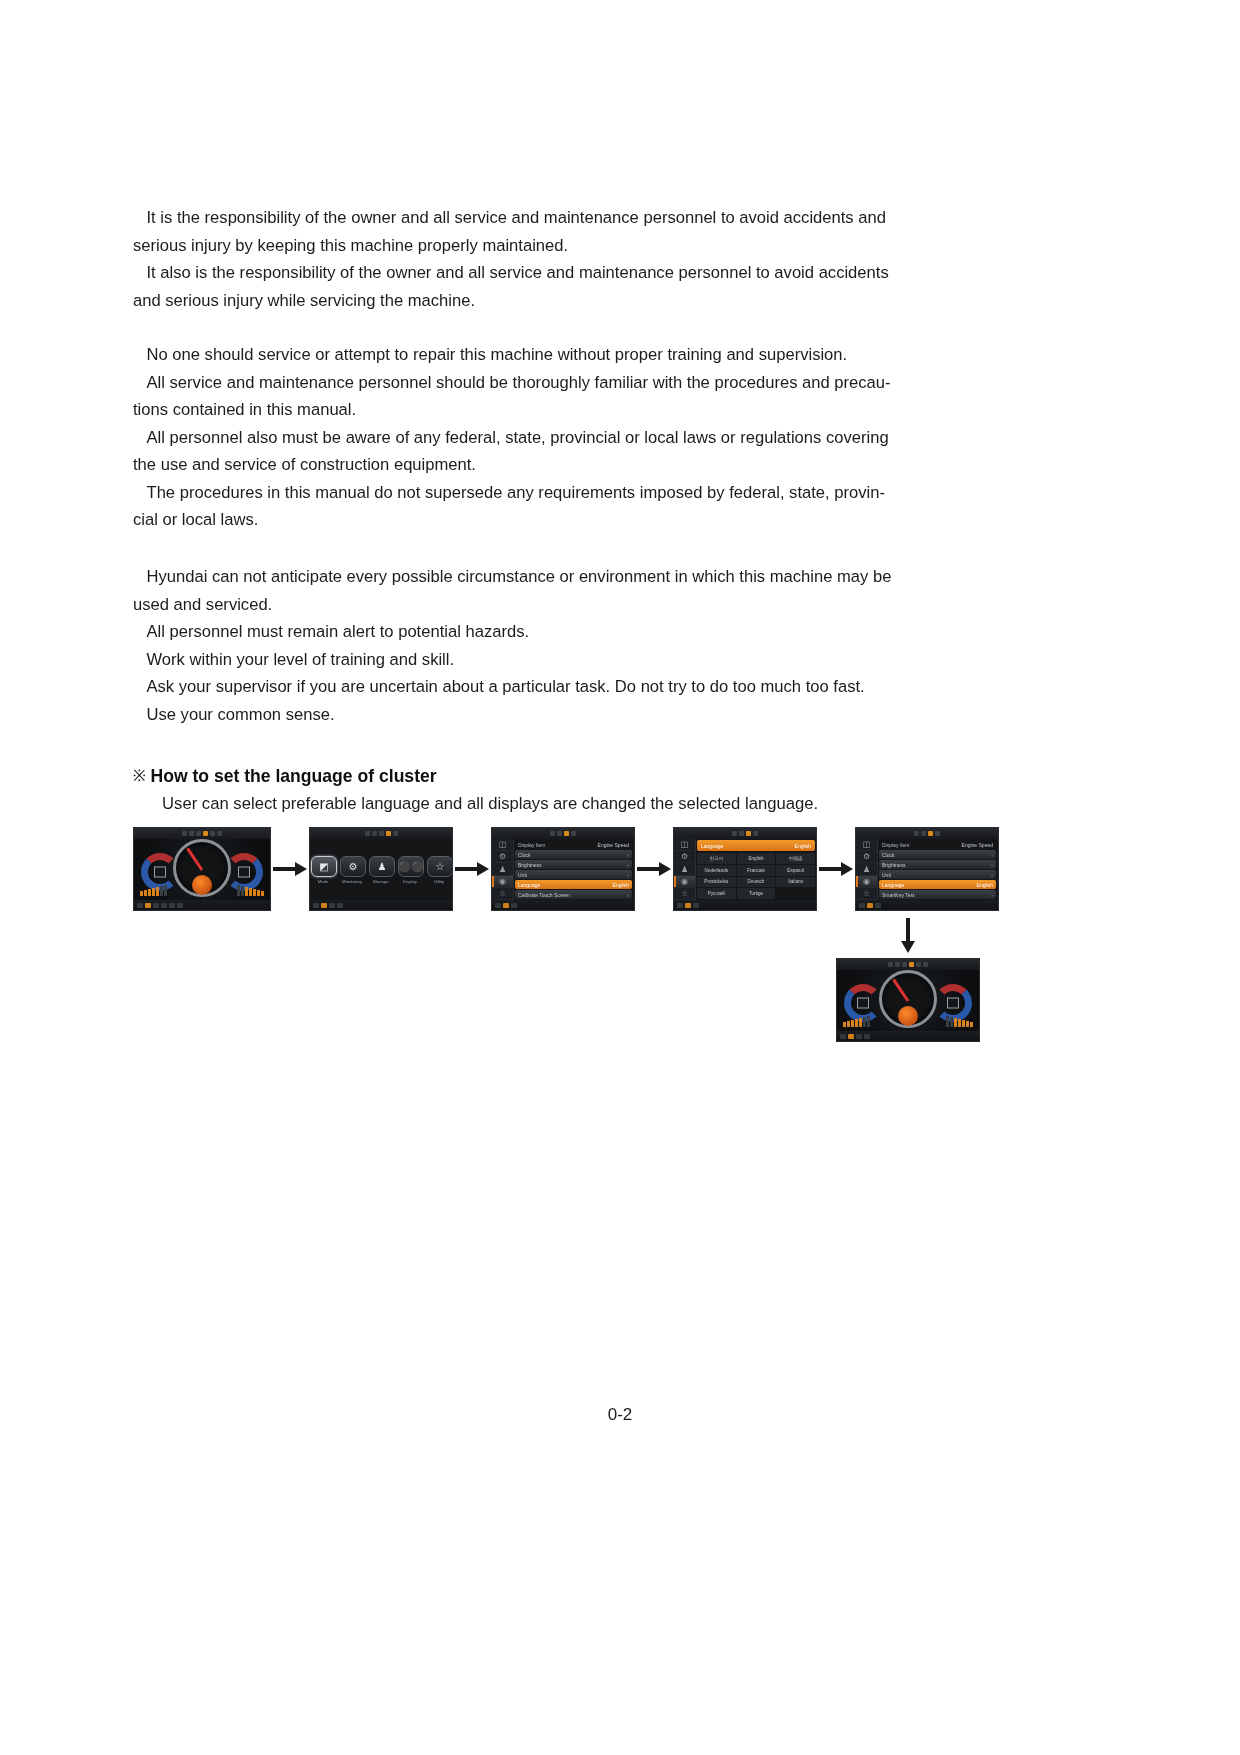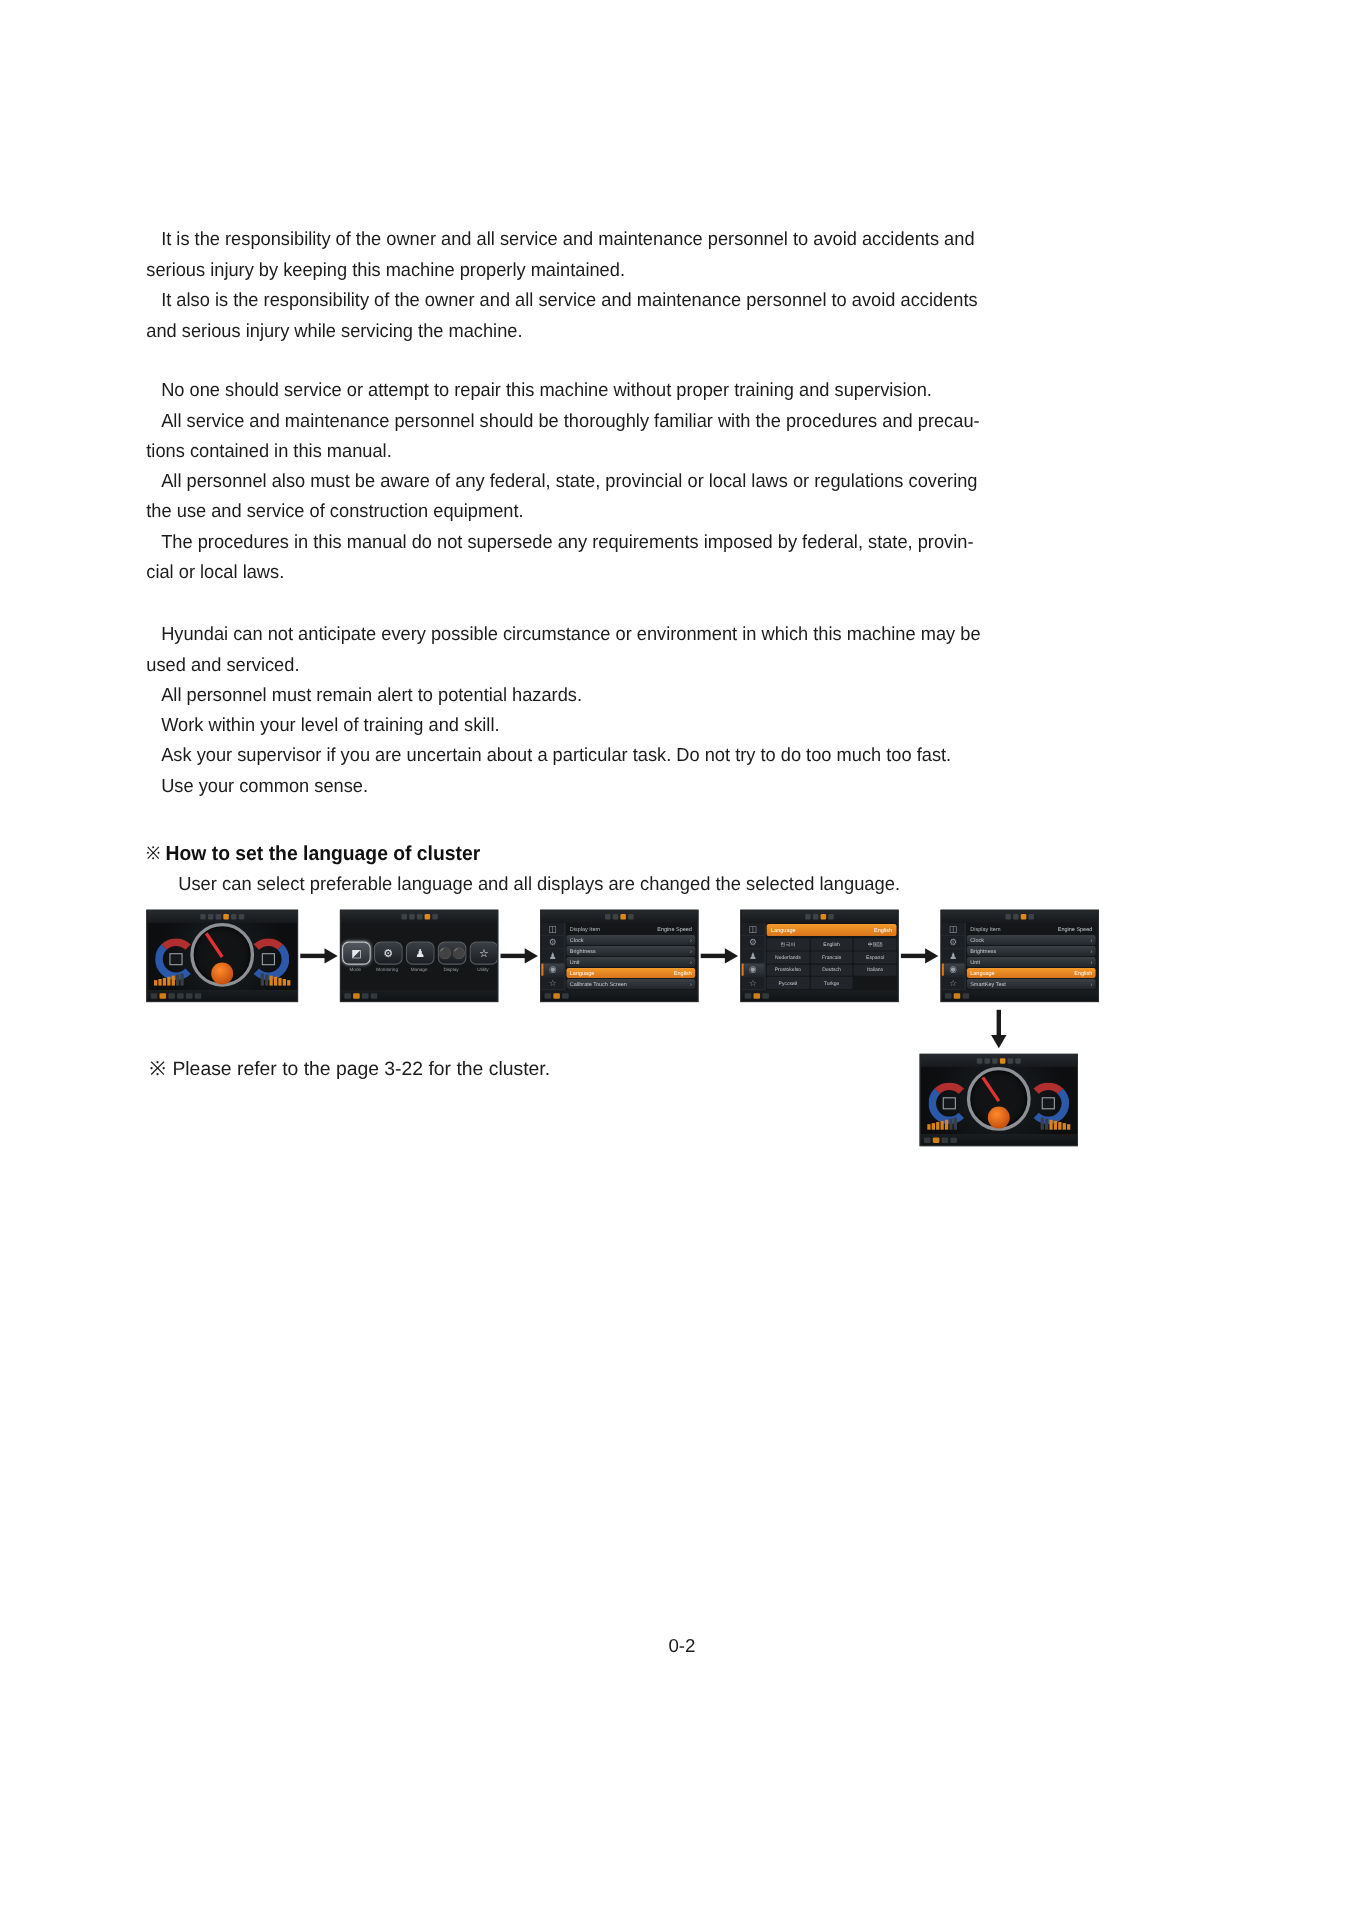--- a/index.html
+++ b/index.html
@@ -119,21 +119,21 @@
     white-space: nowrap;
   }
   .refer-note .mark {
     margin-right: 6px;
   }
 
   
   .footer {
     position: absolute;
     left: 0;
-    top: 1487px;
+    top: 1405px;
     width: 1240px;
     text-align: center;
     font-size: 17px;
     color: #1c1c1c;
   }
 
   
   .flow {
     position: absolute;
     left: 133px;
@@ -814,21 +814,18 @@
       </div>
     </div>
     <div class="botbar">
       <span class="bb-dot"></span>
       <span class="bb-dot amber"></span>
       <span class="bb-dot"></span>
       <span class="bb-dot"></span>
     </div>
   </div>
 
-  <div class="refer-note">
-    <span class="mark">※</span><span>Please refer to the page 3-22 for the cluster.</span>
-  </div>
 
   <div class="footer">
     <span>0-2</span>
   </div>
 
 </div>
 
 </body></html>

